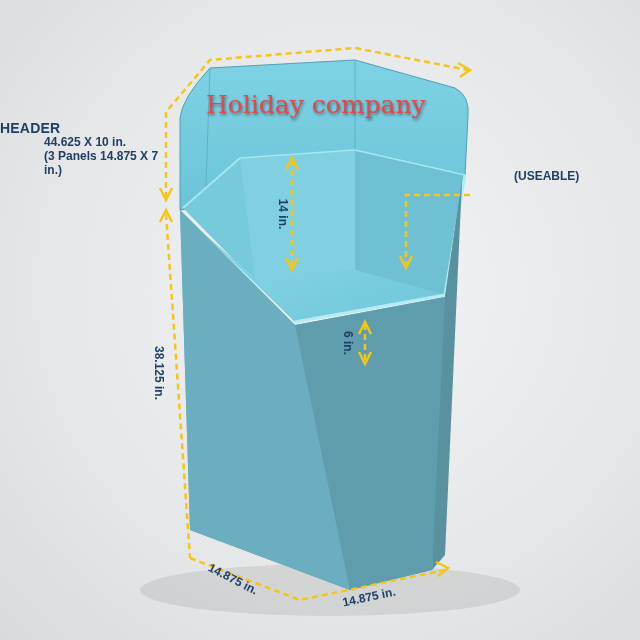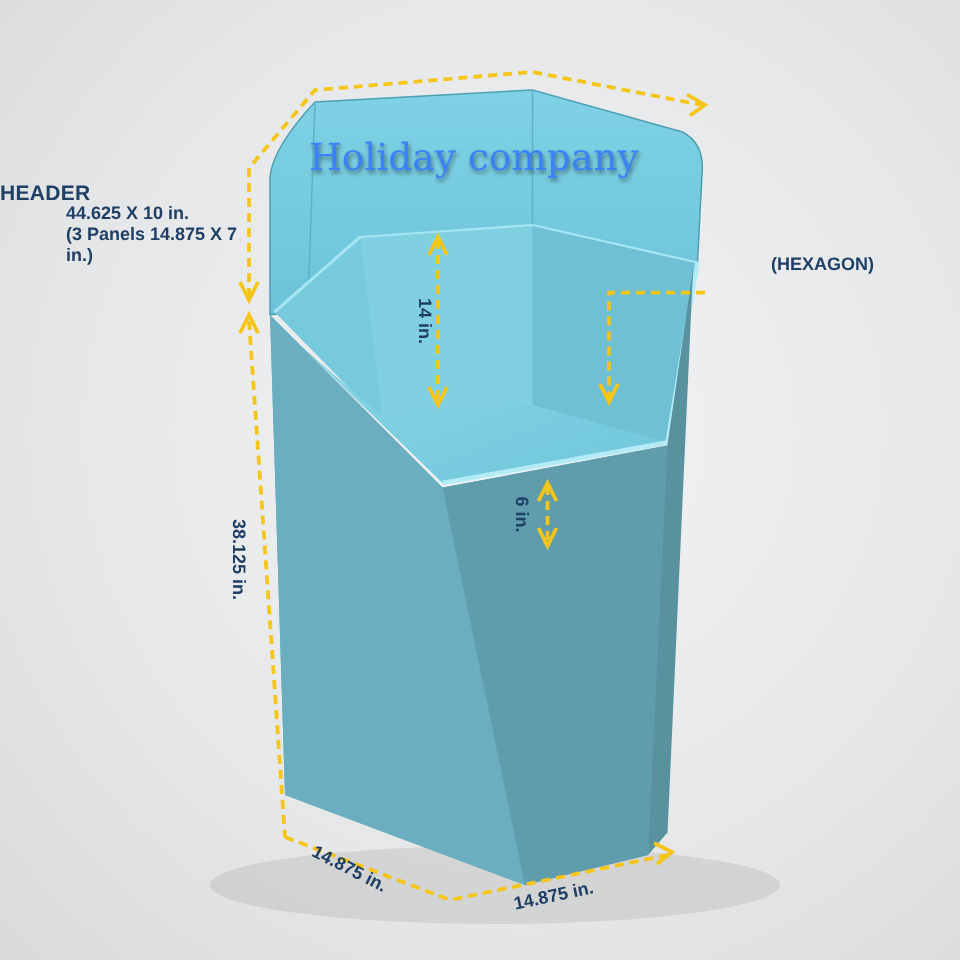--- a/index.html
+++ b/index.html
@@ -18,21 +18,21 @@
     #header-label { left: 0; top: 120px; width: 176px; }
     #shelf-label { left: 470px; top: 170px; width: 170px; }
     .rot { position: absolute; color: #1f3f66; font-weight: bold; font-size: 12px; white-space: nowrap; }
     #dim-height { left: 132px; top: 366px; transform: rotate(90deg); transform-origin: center; }
     #dim-14 { left: 268px; top: 207px; transform: rotate(90deg); }
     #dim-6 { left: 336px; top: 336px; transform: rotate(90deg); }
     #dim-bottom-left { left: 206px; top: 572px; transform: rotate(27deg); }
     #dim-bottom-right { left: 342px; top: 590px; transform: rotate(-12deg); }
     #brand {
       position: absolute; left: 206px; top: 90px;
-      font-family: "DejaVu Serif", serif; font-size: 25px; color: #3b82f6;
+      font-family: "DejaVu Serif", serif; font-size: 25px; color: #ef4444;
       text-shadow: 1px 2px 3px rgba(0,0,0,0.45);
     }
   </style>
 </head>
 <body>
 
 <div id="stage">
   <svg width="640" height="640" viewBox="0 0 640 640">
     <defs>
       <linearGradient id="hdrGrad" x1="0" y1="0" x2="0" y2="1">
@@ -100,21 +100,21 @@
 
   <div id="brand">Holiday company</div>
 
   <div id="header-label" class="label">
     <div class="label-title">HEADER</div>
     <div class="label-line">44.625 X 10 in.</div>
     <div class="label-line">(3 Panels 14.875 X 7 in.)</div>
   </div>
 
   <div id="shelf-label" class="label">
-    <div class="label-line">(HEXAGON)</div>
+    <div class="label-line">(USEABLE)</div>
   </div>
 
   <div id="dim-height" class="rot">38.125 in.</div>
   <div id="dim-14" class="rot">14 in.</div>
   <div id="dim-6" class="rot">6 in.</div>
   <div id="dim-bottom-left" class="rot">14.875 in.</div>
   <div id="dim-bottom-right" class="rot">14.875 in.</div>
 </div>
 
 </body></html>

